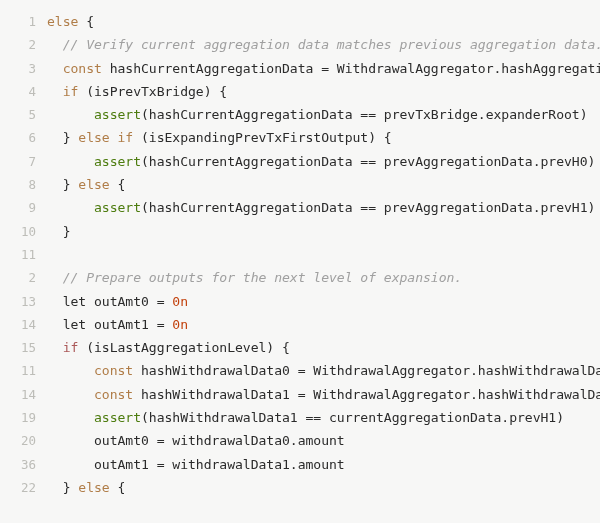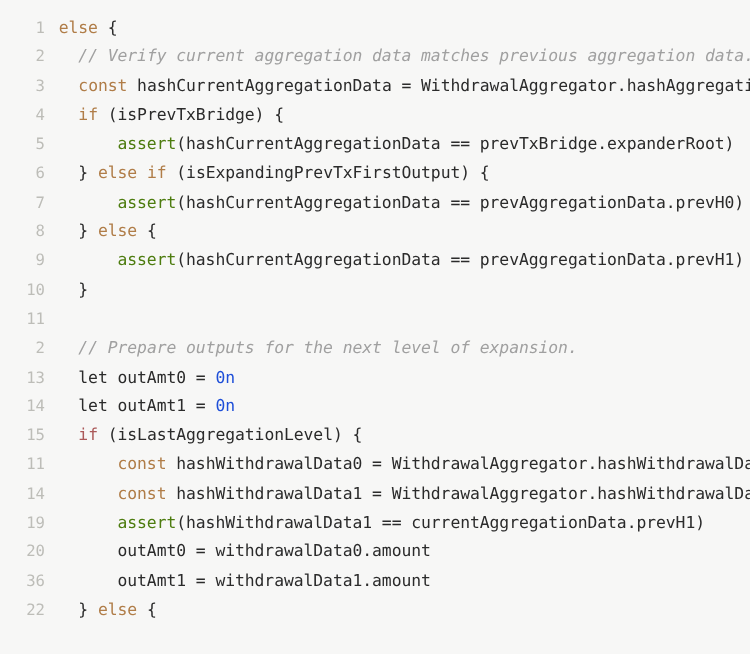--- a/index.html
+++ b/index.html
@@ -52,21 +52,21 @@
     white-space: pre;
     overflow: hidden;
     letter-spacing: -0.05px;
   }
   
   .t-plain    { color: #2b2b2b; }
   .t-keyword  { color: #b07d48; }
   .t-kw2      { color: #ab5959; }
   .t-func     { color: #4d7c0f; }
   .t-comment  { color: #a0a0a0; font-style: italic; }
-  .t-number   { color: #1d4ed8; }
+  .t-number   { color: #c2410c; }
   .t-punct    { color: #2b2b2b; }
 </style>
 </head>
 <body>
 
 <div class="code-block">
   <div class="code-lines" id="code-lines">
       <div class="code-line"><div class="gutter">1</div><div class="code-text"><span class="t-keyword">else</span><span class="t-punct"> {</span></div></div>
       <div class="code-line"><div class="gutter">2</div><div class="code-text"><span class="t-plain">  </span><span class="t-comment">// Verify current aggregation data matches previous aggregation data.</span></div></div>
       <div class="code-line"><div class="gutter">3</div><div class="code-text"><span class="t-plain">  </span><span class="t-keyword">const</span><span class="t-plain"> hashCurrentAggregationData = WithdrawalAggregator.hashAggregationData</span></div></div>

